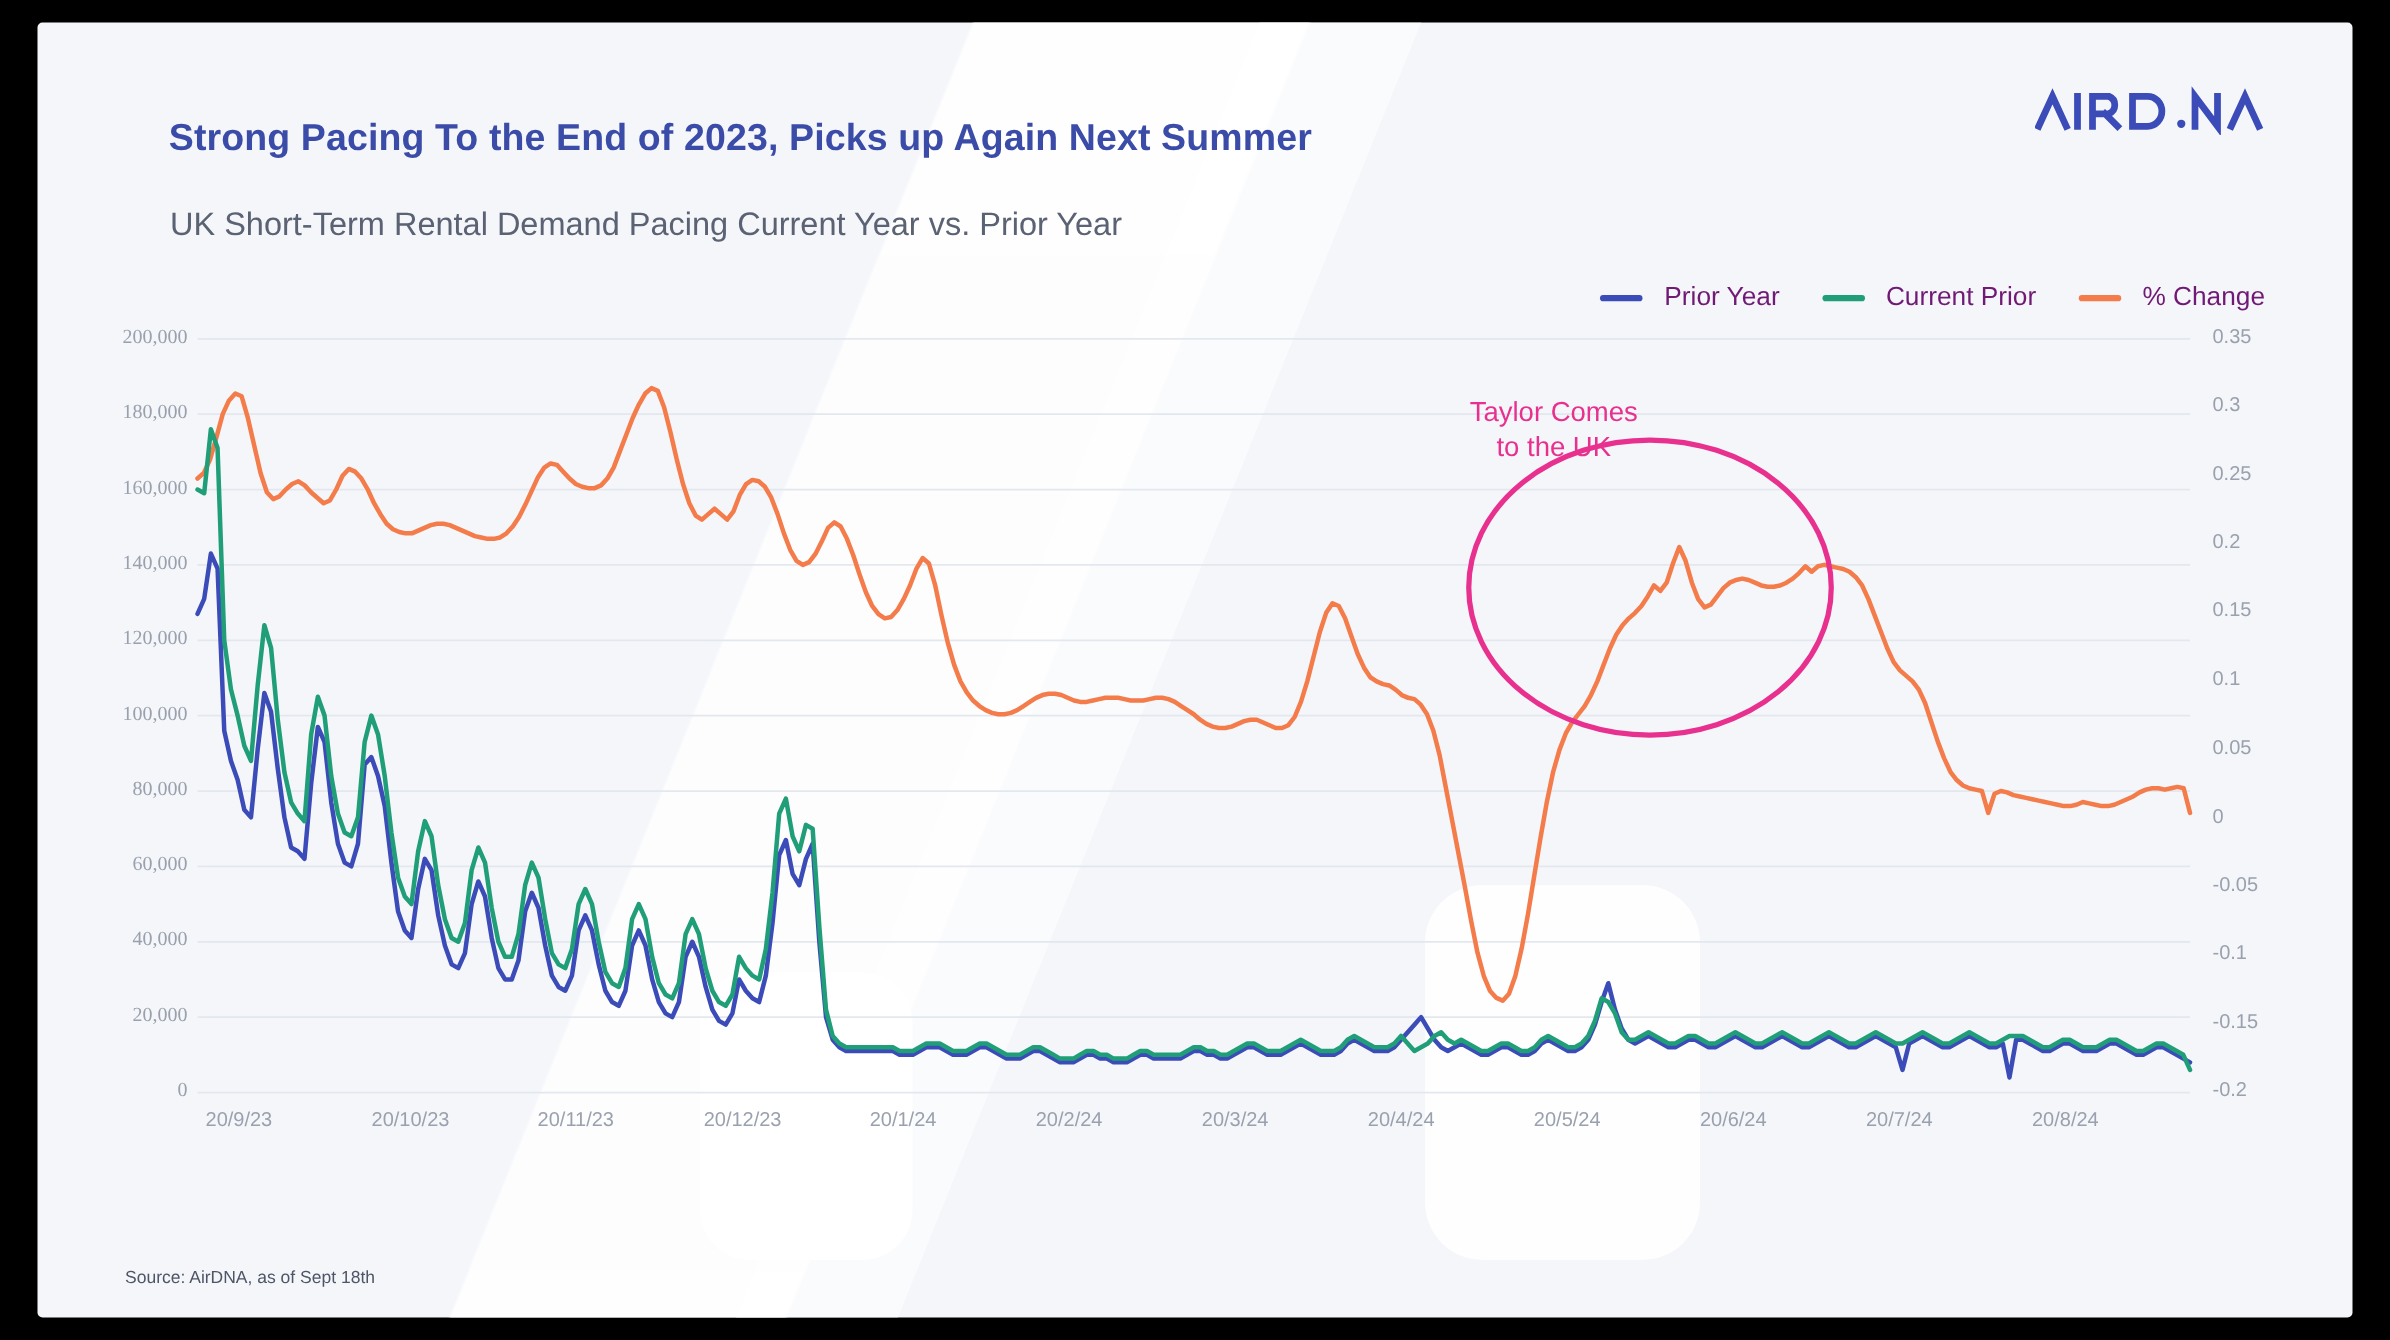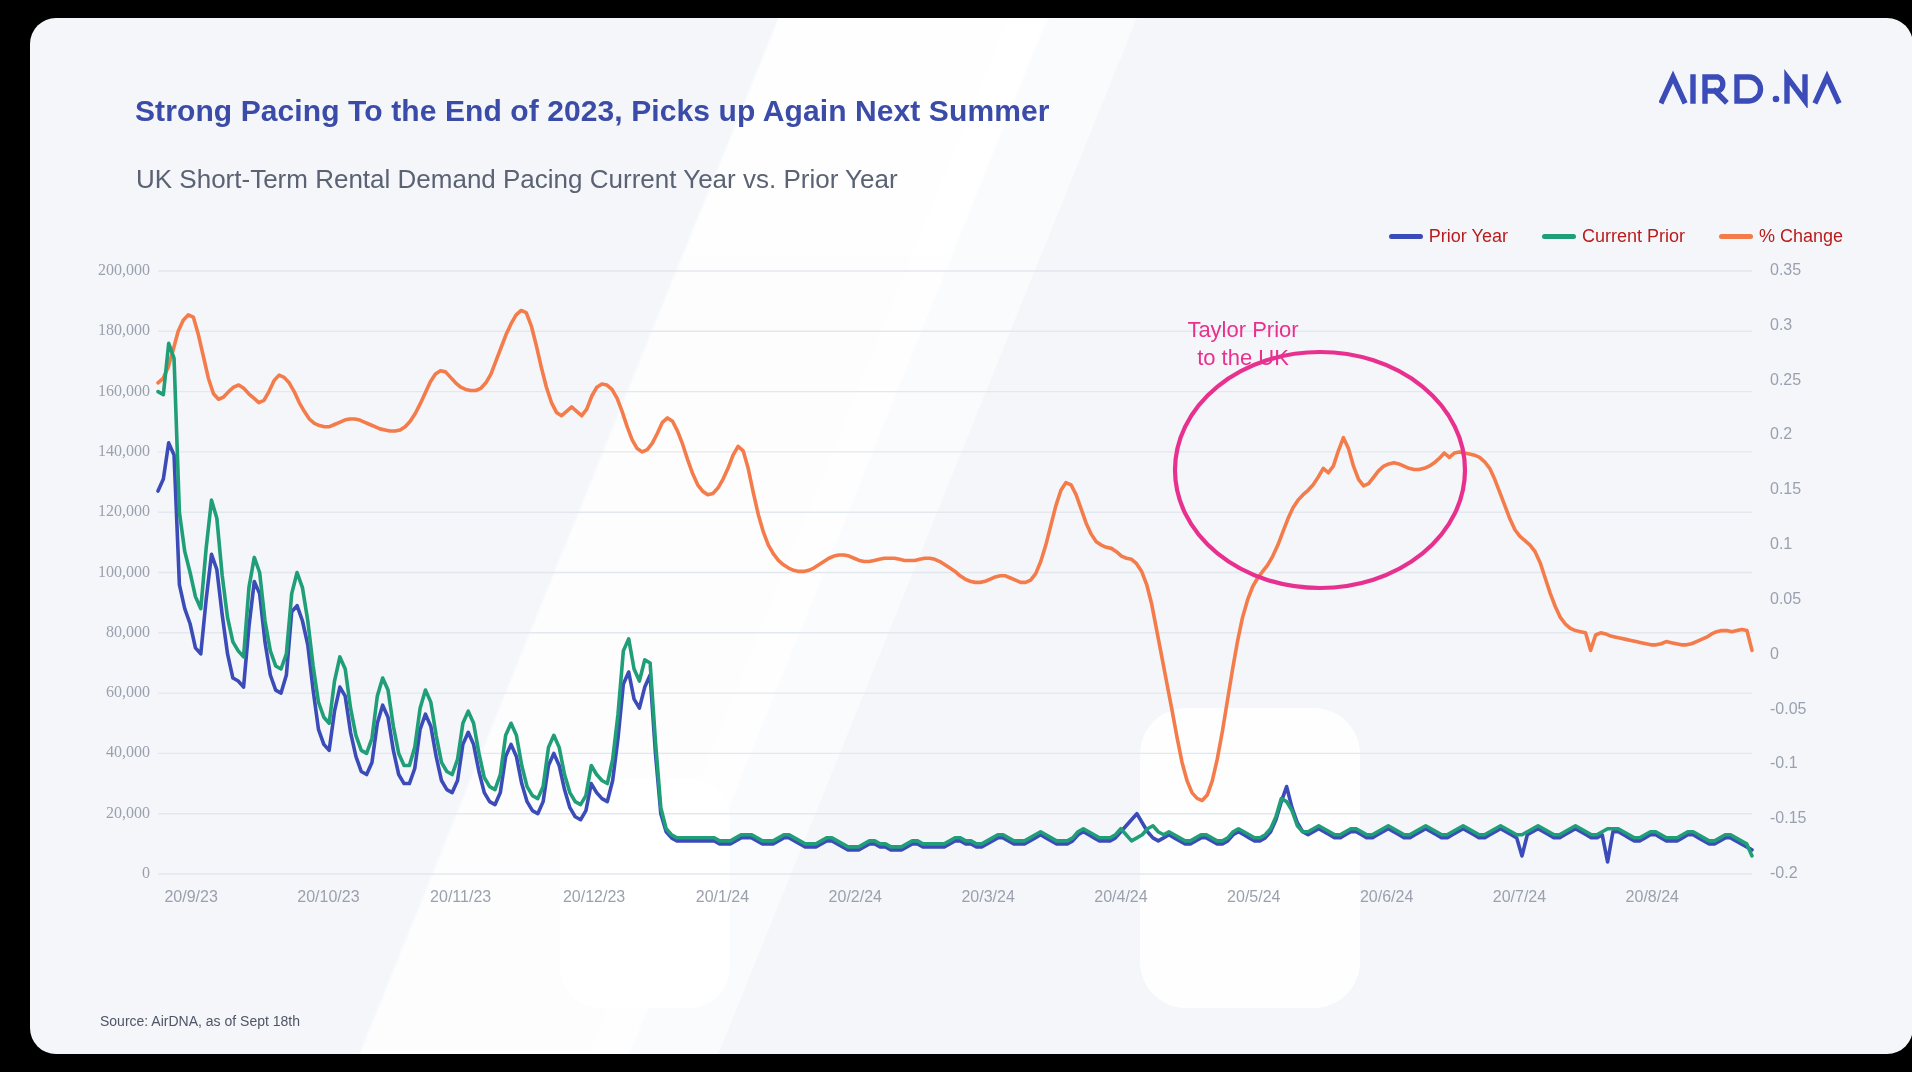--- a/index.html
+++ b/index.html
@@ -7,23 +7,22 @@
     background: #000;
     width: 1912px; height: 1072px;
     overflow: hidden;
     font-family: "Liberation Sans", sans-serif;
   }
   #card {
     position: absolute;
     left: 30px; top: 18px;
     width: 1852px; height: 1036px;
     background: #f4f6fa;
-    border-radius: 26px;
+    border-radius: 4px;
     overflow: hidden;
-    padding-left: 31px;
   }
   
   .streak {
     position: absolute;
     background: #ffffff;
     opacity: 0.85;
     pointer-events: none;
   }
   #streak-main {
     left: 540px; top: -160px;
@@ -82,23 +81,23 @@
   #legend {
     position: absolute;
     right: 70px; top: 208px;
     display: flex;
     align-items: center;
     gap: 34px;
   }
   .legend-item {
     display: flex;
     align-items: center;
-    gap: 6px;
-    font-size: 18px;
-    color: #b91c1c;
+    gap: 17px;
+    font-size: 21px;
+    color: #701a75;
     white-space: nowrap;
   }
   .legend-swatch {
     display: inline-block;
     width: 34px; height: 5px;
     border-radius: 3px;
   }
   #plot-wrap {
     position: absolute;
     left: 0; top: 0;
@@ -177,17 +176,17 @@
         <line x1="128" x2="1722" y1="373.60" y2="373.60" stroke="#e3e7ee" stroke-width="1.4"></line>
         <line x1="128" x2="1722" y1="313.30" y2="313.30" stroke="#e3e7ee" stroke-width="1.4"></line>
         <line x1="128" x2="1722" y1="253.00" y2="253.00" stroke="#e3e7ee" stroke-width="1.4"></line>
         <path d="M128.00 364.83L133.04 360.44L138.09 349.48L143.13 331.94L148.18 313.30L153.22 302.34L158.27 296.85L163.31 299.05L168.35 316.59L173.40 338.52L178.44 360.44L183.49 375.79L188.53 381.27L193.58 379.08L198.62 373.60L203.66 369.21L208.71 367.02L213.75 370.31L218.80 375.79L223.84 380.18L228.89 384.56L233.93 382.37L238.97 373.60L244.02 362.64L249.06 357.15L254.11 359.35L259.15 364.83L264.20 373.60L269.24 384.56L274.28 393.33L279.33 401.01L284.37 405.39L289.42 407.59L294.46 408.68L299.51 408.68L304.55 406.49L309.59 404.30L314.64 402.11L319.68 401.01L324.73 401.01L329.77 402.11L334.82 404.30L339.86 406.49L344.91 408.68L349.95 410.88L354.99 411.97L360.04 413.07L365.08 413.07L370.13 411.97L375.17 408.68L380.22 403.20L385.26 395.53L390.30 385.66L395.35 374.70L400.39 363.73L405.44 356.06L410.48 352.77L415.53 353.87L420.57 359.35L425.61 364.83L430.66 369.21L435.70 371.41L440.75 372.50L445.79 372.50L450.84 370.31L455.88 364.83L460.92 356.06L465.97 342.90L471.01 329.75L476.06 316.59L481.10 305.63L486.15 296.85L491.19 292.47L496.23 294.66L501.28 307.82L506.32 327.55L511.37 349.48L516.41 369.21L521.46 384.56L526.50 394.43L531.54 397.72L536.59 393.33L541.63 388.95L546.68 393.33L551.72 397.72L556.77 391.14L561.81 377.99L566.85 369.21L571.90 365.93L576.94 367.02L581.99 371.41L587.03 380.18L592.08 393.33L597.12 408.68L602.16 421.84L607.21 430.61L612.25 433.90L617.30 431.71L622.34 425.13L627.39 415.26L632.43 404.30L637.47 399.91L642.52 403.20L647.56 413.07L652.61 426.23L657.65 441.57L662.70 455.83L667.74 466.79L672.78 473.37L677.83 476.66L682.87 475.56L687.92 470.08L692.96 461.31L698.01 450.35L703.05 437.19L708.09 428.42L713.14 432.80L718.18 450.35L723.23 474.47L728.27 496.39L733.32 513.93L738.36 527.09L743.41 535.86L748.45 542.44L753.49 546.83L758.54 550.11L763.58 552.31L768.63 553.40L773.67 553.40L778.72 552.31L783.76 550.11L788.80 546.83L793.85 543.54L798.89 540.25L803.94 538.05L808.98 536.96L814.03 536.96L819.07 538.05L824.11 540.25L829.16 542.44L834.20 543.54L839.25 543.54L844.29 542.44L849.34 541.34L854.38 540.25L859.42 540.25L864.47 540.25L869.51 541.34L874.56 542.44L879.60 542.44L884.65 542.44L889.69 541.34L894.73 540.25L899.78 540.25L904.82 541.34L909.87 543.54L914.91 546.83L919.96 550.11L925.00 553.40L930.04 557.79L935.09 561.08L940.13 563.27L945.18 564.37L950.22 564.37L955.27 563.27L960.31 561.08L965.35 558.89L970.40 557.79L975.44 557.79L980.49 559.98L985.53 562.17L990.58 564.37L995.62 564.37L1000.66 562.17L1005.71 555.60L1010.75 543.54L1015.80 527.09L1020.84 507.36L1025.89 487.62L1030.93 472.27L1035.97 464.60L1041.02 466.79L1046.06 476.66L1051.11 490.91L1056.15 505.16L1061.20 516.13L1066.24 523.80L1071.28 527.09L1076.33 529.28L1081.37 530.38L1086.42 533.67L1091.46 538.05L1096.51 540.25L1101.55 541.34L1106.59 545.73L1111.64 553.40L1116.68 566.56L1121.73 586.29L1126.77 612.61L1131.82 638.92L1136.86 665.23L1141.91 691.55L1146.95 718.95L1151.99 744.17L1157.04 762.81L1162.08 774.87L1167.13 780.35L1172.17 782.54L1177.22 777.06L1182.26 762.81L1187.30 740.88L1192.35 713.47L1197.39 682.77L1202.44 652.08L1207.48 623.57L1212.53 599.45L1217.57 581.91L1222.61 568.75L1227.66 559.98L1232.70 553.40L1237.75 546.83L1242.79 538.05L1247.84 527.09L1252.88 513.93L1257.92 500.78L1262.97 489.81L1268.01 482.14L1273.06 476.66L1278.10 472.27L1283.15 466.79L1288.19 459.12L1293.23 450.35L1298.28 454.73L1303.32 448.15L1308.37 432.80L1313.41 419.65L1318.46 430.61L1323.50 448.15L1328.54 461.31L1333.59 467.89L1338.63 465.69L1343.68 459.12L1348.72 452.54L1353.77 448.15L1358.81 445.96L1363.85 444.86L1368.90 445.96L1373.94 448.15L1378.99 450.35L1384.03 451.44L1389.08 451.44L1394.12 450.35L1399.16 448.15L1404.21 444.86L1409.25 440.48L1414.30 435.00L1419.34 439.38L1424.39 435.00L1429.43 433.90L1434.47 435.00L1439.52 436.09L1444.56 437.19L1449.61 439.38L1454.65 443.77L1459.70 450.35L1464.74 461.31L1469.78 474.47L1474.83 487.62L1479.87 500.78L1484.92 511.74L1489.96 518.32L1495.01 522.71L1500.05 527.09L1505.09 533.67L1510.14 544.63L1515.18 559.98L1520.23 575.33L1525.27 588.49L1530.32 599.45L1535.36 606.03L1540.41 610.41L1545.45 612.61L1550.49 613.70L1555.54 614.80L1560.58 632.34L1565.63 616.99L1570.67 614.80L1575.72 615.90L1580.76 618.09L1585.80 619.19L1590.85 620.28L1595.89 621.38L1600.94 622.47L1605.98 623.57L1611.03 624.67L1616.07 625.76L1621.11 626.86L1626.16 626.86L1631.20 625.76L1636.25 623.57L1641.29 624.67L1646.34 625.76L1651.38 626.86L1656.42 626.86L1661.47 625.76L1666.51 623.57L1671.56 621.38L1676.60 619.19L1681.65 615.90L1686.69 613.70L1691.73 612.61L1696.78 612.61L1701.82 613.70L1706.87 612.61L1711.91 611.51L1716.96 612.61L1722.00 632.34" fill="none" stroke="#f47b4a" stroke-width="3.6" stroke-linejoin="round" stroke-linecap="round"></path>
         <path d="M128.00 473.09L133.35 461.03L138.70 424.86L144.05 436.92L149.40 566.56L154.74 590.68L160.09 605.75L165.44 629.88L170.79 635.90L176.14 581.63L181.49 536.41L186.84 551.49L192.19 596.71L197.54 635.90L202.89 660.02L208.23 663.04L213.58 669.07L218.93 608.77L224.28 563.55L229.63 575.61L234.98 623.85L240.33 657.01L245.68 672.09L251.03 675.10L256.38 657.01L261.72 593.69L267.07 587.66L272.42 602.74L277.77 626.86L283.12 672.09L288.47 711.28L293.82 726.36L299.17 732.38L304.52 693.19L309.87 669.07L315.21 678.12L320.56 714.30L325.91 738.41L331.26 753.49L336.61 756.50L341.96 744.45L347.31 705.25L352.66 687.16L358.01 699.22L363.36 732.38L368.70 756.50L374.05 765.55L379.40 765.55L384.75 750.48L390.10 711.28L395.45 696.20L400.80 708.26L406.15 738.41L411.50 762.53L416.85 771.58L422.19 774.60L427.54 762.53L432.89 726.36L438.24 714.30L443.59 726.36L448.94 753.49L454.29 774.60L459.64 783.64L464.99 786.65L470.34 774.60L475.68 738.41L481.03 726.36L486.38 738.41L491.73 765.55L497.08 783.64L502.43 792.68L507.78 795.70L513.13 783.64L518.48 747.46L523.83 735.40L529.17 747.46L534.52 771.58L539.87 789.67L545.22 798.72L550.57 801.73L555.92 792.68L561.27 765.55L566.62 774.60L571.97 780.63L577.32 783.64L582.66 762.53L588.01 720.33L593.36 666.06L598.71 654.00L604.06 681.13L609.41 690.17L614.76 669.07L620.11 657.01L625.46 735.40L630.81 795.70L636.15 813.79L641.50 819.82L646.85 822.84L652.20 822.84L657.55 822.84L662.90 822.84L668.25 822.84L673.60 822.84L678.95 822.84L684.30 822.84L689.64 825.85L694.99 825.85L700.34 825.85L705.69 822.84L711.04 819.82L716.39 819.82L721.74 819.82L727.09 822.84L732.44 825.85L737.79 825.85L743.13 825.85L748.48 822.84L753.83 819.82L759.18 819.82L764.53 822.84L769.88 825.85L775.23 828.87L780.58 828.87L785.93 828.87L791.28 825.85L796.62 822.84L801.97 822.84L807.32 825.85L812.67 828.87L818.02 831.88L823.37 831.88L828.72 831.88L834.07 828.87L839.42 825.85L844.77 825.85L850.11 828.87L855.46 828.87L860.81 831.88L866.16 831.88L871.51 831.88L876.86 828.87L882.21 825.85L887.56 825.85L892.91 828.87L898.26 828.87L903.60 828.87L908.95 828.87L914.30 828.87L919.65 825.85L925.00 822.84L930.35 822.84L935.70 825.85L941.05 825.85L946.40 828.87L951.74 828.87L957.09 825.85L962.44 822.84L967.79 819.82L973.14 819.82L978.49 822.84L983.84 825.85L989.19 825.85L994.54 825.85L999.89 822.84L1005.23 819.82L1010.58 816.80L1015.93 819.82L1021.28 822.84L1026.63 825.85L1031.98 825.85L1037.33 825.85L1042.68 822.84L1048.03 816.80L1053.38 813.79L1058.72 816.80L1064.07 819.82L1069.42 822.84L1074.77 822.84L1080.12 822.84L1085.47 819.82L1090.82 813.79L1096.17 807.76L1101.52 801.73L1106.87 795.70L1112.21 804.75L1117.56 813.79L1122.91 819.82L1128.26 822.84L1133.61 819.82L1138.96 816.80L1144.31 819.82L1149.66 822.84L1155.01 825.85L1160.36 825.85L1165.70 822.84L1171.05 819.82L1176.40 819.82L1181.75 822.84L1187.10 825.85L1192.45 825.85L1197.80 822.84L1203.15 816.80L1208.50 813.79L1213.85 816.80L1219.19 819.82L1224.54 822.84L1229.89 822.84L1235.24 819.82L1240.59 813.79L1245.94 801.73L1251.29 783.64L1256.64 768.57L1261.99 789.67L1267.34 804.75L1272.68 813.79L1278.03 816.80L1283.38 813.79L1288.73 810.77L1294.08 813.79L1299.43 816.80L1304.78 819.82L1310.13 819.82L1315.48 816.80L1320.83 813.79L1326.17 813.79L1331.52 816.80L1336.87 819.82L1342.22 819.82L1347.57 816.80L1352.92 813.79L1358.27 810.77L1363.62 813.79L1368.97 816.80L1374.32 819.82L1379.66 819.82L1385.01 816.80L1390.36 813.79L1395.71 810.77L1401.06 813.79L1406.41 816.80L1411.76 819.82L1417.11 819.82L1422.46 816.80L1427.81 813.79L1433.15 810.77L1438.50 813.79L1443.85 816.80L1449.20 819.82L1454.55 819.82L1459.90 816.80L1465.25 813.79L1470.60 810.77L1475.95 813.79L1481.30 816.80L1486.64 819.82L1491.99 837.91L1497.34 816.80L1502.69 813.79L1508.04 810.77L1513.39 813.79L1518.74 816.80L1524.09 819.82L1529.44 819.82L1534.79 816.80L1540.13 813.79L1545.48 810.77L1550.83 813.79L1556.18 816.80L1561.53 819.82L1566.88 819.82L1572.23 816.80L1577.58 843.94L1582.93 813.79L1588.28 813.79L1593.62 816.80L1598.97 819.82L1604.32 822.84L1609.67 822.84L1615.02 819.82L1620.37 816.80L1625.72 816.80L1631.07 819.82L1636.42 822.84L1641.77 822.84L1647.11 822.84L1652.46 819.82L1657.81 816.80L1663.16 816.80L1668.51 819.82L1673.86 822.84L1679.21 825.85L1684.56 825.85L1689.91 822.84L1695.26 819.82L1700.60 819.82L1705.95 822.84L1711.30 825.85L1716.65 828.87L1722.00 831.88" fill="none" stroke="#3b4cb8" stroke-width="3.6" stroke-linejoin="round" stroke-linecap="round"></path>
         <path d="M128.00 373.60L133.35 376.61L138.70 325.36L144.05 340.44L149.40 494.20L154.74 533.39L160.09 554.50L165.44 578.62L170.79 590.68L176.14 530.38L181.49 482.14L186.84 500.23L192.19 557.51L197.54 599.73L202.89 623.85L208.23 632.89L213.58 638.92L218.93 569.58L224.28 539.42L229.63 554.50L234.98 602.74L240.33 632.89L245.68 647.97L251.03 650.98L256.38 635.90L261.72 575.61L267.07 554.50L272.42 569.58L277.77 602.74L283.12 647.97L288.47 684.14L293.82 699.22L299.17 705.25L304.52 663.04L309.87 638.92L315.21 650.98L320.56 690.17L325.91 717.31L331.26 732.38L336.61 735.40L341.96 720.33L347.31 678.12L352.66 660.02L358.01 672.09L363.36 708.26L368.70 735.40L374.05 747.46L379.40 747.46L384.75 729.37L390.10 690.17L395.45 672.09L400.80 684.14L406.15 717.31L411.50 744.45L416.85 753.49L422.19 756.50L427.54 741.43L432.89 705.25L438.24 693.19L443.59 705.25L448.94 735.40L454.29 759.52L459.64 768.57L464.99 771.58L470.34 756.50L475.68 717.31L481.03 705.25L486.38 717.31L491.73 747.46L497.08 768.57L502.43 777.61L507.78 780.63L513.13 768.57L518.48 729.37L523.83 717.31L529.17 729.37L534.52 756.50L539.87 774.60L545.22 783.64L550.57 786.65L555.92 777.61L561.27 747.46L566.62 756.50L571.97 762.53L577.32 765.55L582.66 741.43L588.01 696.20L593.36 632.89L598.71 620.83L604.06 650.98L609.41 663.04L614.76 641.93L620.11 644.95L625.46 723.34L630.81 789.67L636.15 810.77L641.50 816.80L646.85 819.82L652.20 819.82L657.55 819.82L662.90 819.82L668.25 819.82L673.60 819.82L678.95 819.82L684.30 819.82L689.64 822.84L694.99 822.84L700.34 822.84L705.69 819.82L711.04 816.80L716.39 816.80L721.74 816.80L727.09 819.82L732.44 822.84L737.79 822.84L743.13 822.84L748.48 819.82L753.83 816.80L759.18 816.80L764.53 819.82L769.88 822.84L775.23 825.85L780.58 825.85L785.93 825.85L791.28 822.84L796.62 819.82L801.97 819.82L807.32 822.84L812.67 825.85L818.02 828.87L823.37 828.87L828.72 828.87L834.07 825.85L839.42 822.84L844.77 822.84L850.11 825.85L855.46 825.85L860.81 828.87L866.16 828.87L871.51 828.87L876.86 825.85L882.21 822.84L887.56 822.84L892.91 825.85L898.26 825.85L903.60 825.85L908.95 825.85L914.30 825.85L919.65 822.84L925.00 819.82L930.35 819.82L935.70 822.84L941.05 822.84L946.40 825.85L951.74 825.85L957.09 822.84L962.44 819.82L967.79 816.80L973.14 816.80L978.49 819.82L983.84 822.84L989.19 822.84L994.54 822.84L999.89 819.82L1005.23 816.80L1010.58 813.79L1015.93 816.80L1021.28 819.82L1026.63 822.84L1031.98 822.84L1037.33 822.84L1042.68 819.82L1048.03 813.79L1053.38 810.77L1058.72 813.79L1064.07 816.80L1069.42 819.82L1074.77 819.82L1080.12 819.82L1085.47 816.80L1090.82 810.77L1096.17 816.80L1101.52 822.84L1106.87 819.82L1112.21 816.80L1117.56 810.77L1122.91 807.76L1128.26 813.79L1133.61 816.80L1138.96 813.79L1144.31 816.80L1149.66 819.82L1155.01 822.84L1160.36 822.84L1165.70 819.82L1171.05 816.80L1176.40 816.80L1181.75 819.82L1187.10 822.84L1192.45 822.84L1197.80 819.82L1203.15 813.79L1208.50 810.77L1213.85 813.79L1219.19 816.80L1224.54 819.82L1229.89 819.82L1235.24 816.80L1240.59 810.77L1245.94 798.72L1251.29 780.63L1256.64 783.64L1261.99 792.68L1267.34 807.76L1272.68 813.79L1278.03 813.79L1283.38 810.77L1288.73 807.76L1294.08 810.77L1299.43 813.79L1304.78 816.80L1310.13 816.80L1315.48 813.79L1320.83 810.77L1326.17 810.77L1331.52 813.79L1336.87 816.80L1342.22 816.80L1347.57 813.79L1352.92 810.77L1358.27 807.76L1363.62 810.77L1368.97 813.79L1374.32 816.80L1379.66 816.80L1385.01 813.79L1390.36 810.77L1395.71 807.76L1401.06 810.77L1406.41 813.79L1411.76 816.80L1417.11 816.80L1422.46 813.79L1427.81 810.77L1433.15 807.76L1438.50 810.77L1443.85 813.79L1449.20 816.80L1454.55 816.80L1459.90 813.79L1465.25 810.77L1470.60 807.76L1475.95 810.77L1481.30 813.79L1486.64 816.80L1491.99 816.80L1497.34 813.79L1502.69 810.77L1508.04 807.76L1513.39 810.77L1518.74 813.79L1524.09 816.80L1529.44 816.80L1534.79 813.79L1540.13 810.77L1545.48 807.76L1550.83 810.77L1556.18 813.79L1561.53 816.80L1566.88 816.80L1572.23 813.79L1577.58 810.77L1582.93 810.77L1588.28 810.77L1593.62 813.79L1598.97 816.80L1604.32 819.82L1609.67 819.82L1615.02 816.80L1620.37 813.79L1625.72 813.79L1631.07 816.80L1636.42 819.82L1641.77 819.82L1647.11 819.82L1652.46 816.80L1657.81 813.79L1663.16 813.79L1668.51 816.80L1673.86 819.82L1679.21 822.84L1684.56 822.84L1689.91 819.82L1695.26 816.80L1700.60 816.80L1705.95 819.82L1711.30 822.84L1716.65 825.85L1722.00 837.91" fill="none" stroke="#1f9e77" stroke-width="3.6" stroke-linejoin="round" stroke-linecap="round"></path>
         <ellipse cx="1290" cy="452" rx="145" ry="118" fill="none" stroke="#e8318f" stroke-width="4.2"></ellipse>
       </svg>
   <div class="axis-label y-left" style="left: 32px; width: 88px; top: 846px;">0</div><div class="axis-label y-left" style="left: 32px; width: 88px; top: 785.7px;">20,000</div><div class="axis-label y-left" style="left: 32px; width: 88px; top: 725.4px;">40,000</div><div class="axis-label y-left" style="left: 32px; width: 88px; top: 665.1px;">60,000</div><div class="axis-label y-left" style="left: 32px; width: 88px; top: 604.8px;">80,000</div><div class="axis-label y-left" style="left: 32px; width: 88px; top: 544.5px;">100,000</div><div class="axis-label y-left" style="left: 32px; width: 88px; top: 484.2px;">120,000</div><div class="axis-label y-left" style="left: 32px; width: 88px; top: 423.9px;">140,000</div><div class="axis-label y-left" style="left: 32px; width: 88px; top: 363.6px;">160,000</div><div class="axis-label y-left" style="left: 32px; width: 88px; top: 303.3px;">180,000</div><div class="axis-label y-left" style="left: 32px; width: 88px; top: 243px;">200,000</div><div class="axis-label y-right" style="left: 1740px; top: 846px;">-0.2</div><div class="axis-label y-right" style="left: 1740px; top: 791.182px;">-0.15</div><div class="axis-label y-right" style="left: 1740px; top: 736.364px;">-0.1</div><div class="axis-label y-right" style="left: 1740px; top: 681.545px;">-0.05</div><div class="axis-label y-right" style="left: 1740px; top: 626.727px;">0</div><div class="axis-label y-right" style="left: 1740px; top: 571.909px;">0.05</div><div class="axis-label y-right" style="left: 1740px; top: 517.091px;">0.1</div><div class="axis-label y-right" style="left: 1740px; top: 462.273px;">0.15</div><div class="axis-label y-right" style="left: 1740px; top: 407.455px;">0.2</div><div class="axis-label y-right" style="left: 1740px; top: 352.636px;">0.25</div><div class="axis-label y-right" style="left: 1740px; top: 297.818px;">0.3</div><div class="axis-label y-right" style="left: 1740px; top: 243px;">0.35</div><div class="axis-label x-lab" style="left: 134.417px; width: 120px; top: 870px;">20/9/23</div><div class="axis-label x-lab" style="left: 267.25px; width: 120px; top: 870px;">20/10/23</div><div class="axis-label x-lab" style="left: 400.083px; width: 120px; top: 870px;">20/11/23</div><div class="axis-label x-lab" style="left: 532.917px; width: 120px; top: 870px;">20/12/23</div><div class="axis-label x-lab" style="left: 665.75px; width: 120px; top: 870px;">20/1/24</div><div class="axis-label x-lab" style="left: 798.583px; width: 120px; top: 870px;">20/2/24</div><div class="axis-label x-lab" style="left: 931.417px; width: 120px; top: 870px;">20/3/24</div><div class="axis-label x-lab" style="left: 1064.25px; width: 120px; top: 870px;">20/4/24</div><div class="axis-label x-lab" style="left: 1197.08px; width: 120px; top: 870px;">20/5/24</div><div class="axis-label x-lab" style="left: 1329.92px; width: 120px; top: 870px;">20/6/24</div><div class="axis-label x-lab" style="left: 1462.75px; width: 120px; top: 870px;">20/7/24</div><div class="axis-label x-lab" style="left: 1595.58px; width: 120px; top: 870px;">20/8/24</div></div>
 
-  <div id="annotation">Taylor Prior
+  <div id="annotation">Taylor Comes
 to the UK</div>
 
   <div id="source">Source: AirDNA, as of Sept 18th</div>
 </div>
 
 </body></html>

